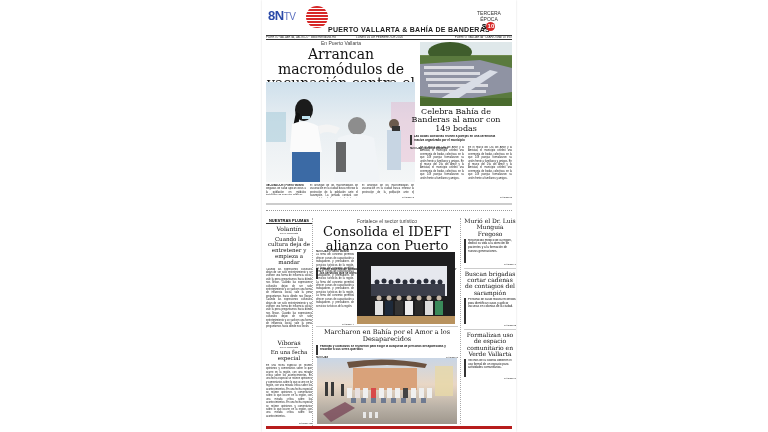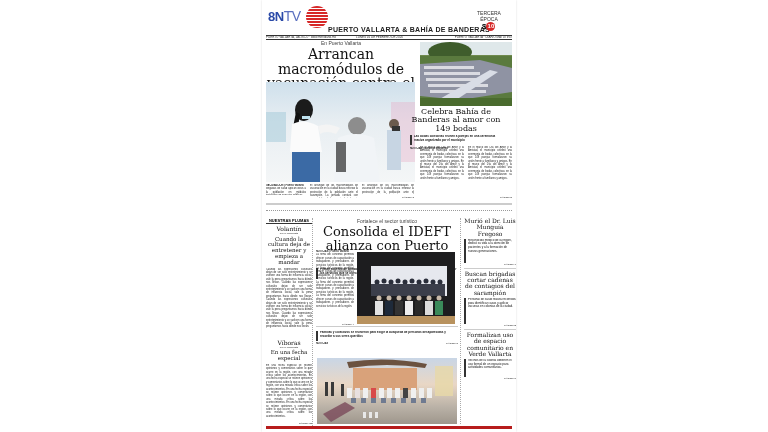--- a/index.html
+++ b/index.html
@@ -1,20 +1,20 @@
 <!DOCTYPE html>
 <html><head>
 <meta charset="utf-8">
 <style>
   html, body { margin:0; padding:0; }
   body { width:768px; height:432px; background:#ffffff; position:relative; overflow:hidden; font-family:"DejaVu Serif", serif; }
   .page { position:absolute; left:262px; top:0; width:254px; height:432px; background:#fff; box-shadow:0 0 2px #ddd; }
   .abs { position:absolute; }
   .masthead-logo { left:6px; top:8px; width:40px; height:16px; font-family:"Liberation Sans", sans-serif; font-weight:bold; font-size:13px; color:#2b4aa8; letter-spacing:-0.5px; }
-  .masthead-logo .tv { color:#5a6fbf; font-weight:normal; font-size:14px; }
+  .masthead-logo .tv { color:#5a6fbf; font-weight:normal; font-size:10px; }
   .logo-circle { left:44px; top:6px; width:22px; height:22px; border-radius:50%; background:repeating-linear-gradient(180deg,#d62828 0 2px,#fff 2px 3px); }
   .title { left:60px; top:0px; font-family:"DejaVu Serif", serif; font-weight:bold; font-size:27px; color:#000; letter-spacing:-0.5px; }
   .subtitle { left:66px; top:26px; font-family:"Liberation Sans", sans-serif; font-weight:bold; font-size:7px; color:#222; letter-spacing:0.3px; }
   .epoca { left:212px; top:10px; width:30px; text-align:center; font-family:"Liberation Sans", sans-serif; font-size:5px; color:#333; line-height:6px; }
   .price { left:220px; top:22px; width:14px; height:10px; font-family:"Liberation Sans", sans-serif; font-size:8px; color:#000; font-weight:bold; }
   .price .dot { display:inline-block; width:9px; height:9px; border-radius:50%; background:#d62828; color:#fff; font-size:6px; text-align:center; line-height:9px; vertical-align:middle; }
   .dateline { top:35px; height:3px; left:4px; width:246px; border-top:1px solid #333; border-bottom:1px solid #333; font-family:"Liberation Sans", sans-serif; font-size:2px; }
   .dateline span { position:absolute; top:-1px; font-size:3px; line-height:4px; color:#333; white-space:nowrap; }
   .kicker { font-family:"Liberation Sans", sans-serif; font-size:5px; color:#444; text-align:center; }
   .hl { font-family:"DejaVu Serif", serif; color:#111; text-align:center; line-height:1.05; }
@@ -173,20 +173,21 @@
           <rect x="58" y="49" width="8" height="14" fill="#2a2a2a"></rect>
           <rect x="68" y="49" width="8" height="14" fill="#dcdcdc"></rect>
           <rect x="78" y="49" width="8" height="14" fill="#3a8a5a"></rect>
       </g>
       <rect x="0" y="64" width="98" height="8" fill="#b8925e"></rect>
     </svg>
   </div>
   <div class="abs" style="left:54px; top:326px; width:142px; border-top:1px solid #ccc;"></div>
 
   <div class="abs" style="left:54px; top:329px; width:142px;">
+    <div class="hl" style="font-size:6.5px;">Marcharon en Bahía por el Amor a los Desaparecidos</div>
     <div class="deck" style="margin-top:2px; height:10px; overflow:hidden;">Familias y colectivos se reunieron para exigir la búsqueda de personas desaparecidas y recordar a sus seres queridos</div>
     <div style="display:flex; justify-content:space-between; margin-top:1px;">
       <span class="body-text" style="font-weight:bold;">NOTICIAS</span>
       <span class="credit">PÁGINA 6</span>
     </div>
   </div>
   <div class="abs photo" style="left:55px; top:358px; width:140px; height:66px; background:linear-gradient(180deg,#c9d6e6 0%,#e9d7c5 40%,#b9b1a6 75%,#9e968c 100%);">
     <svg width="140" height="66" viewBox="0 0 140 66">
       <path d="M30 4 Q70 -2 110 6 L108 10 Q70 4 32 10Z" fill="#6b5240"></path>
       <rect x="36" y="10" width="64" height="22" fill="#d9a27a"></rect>

